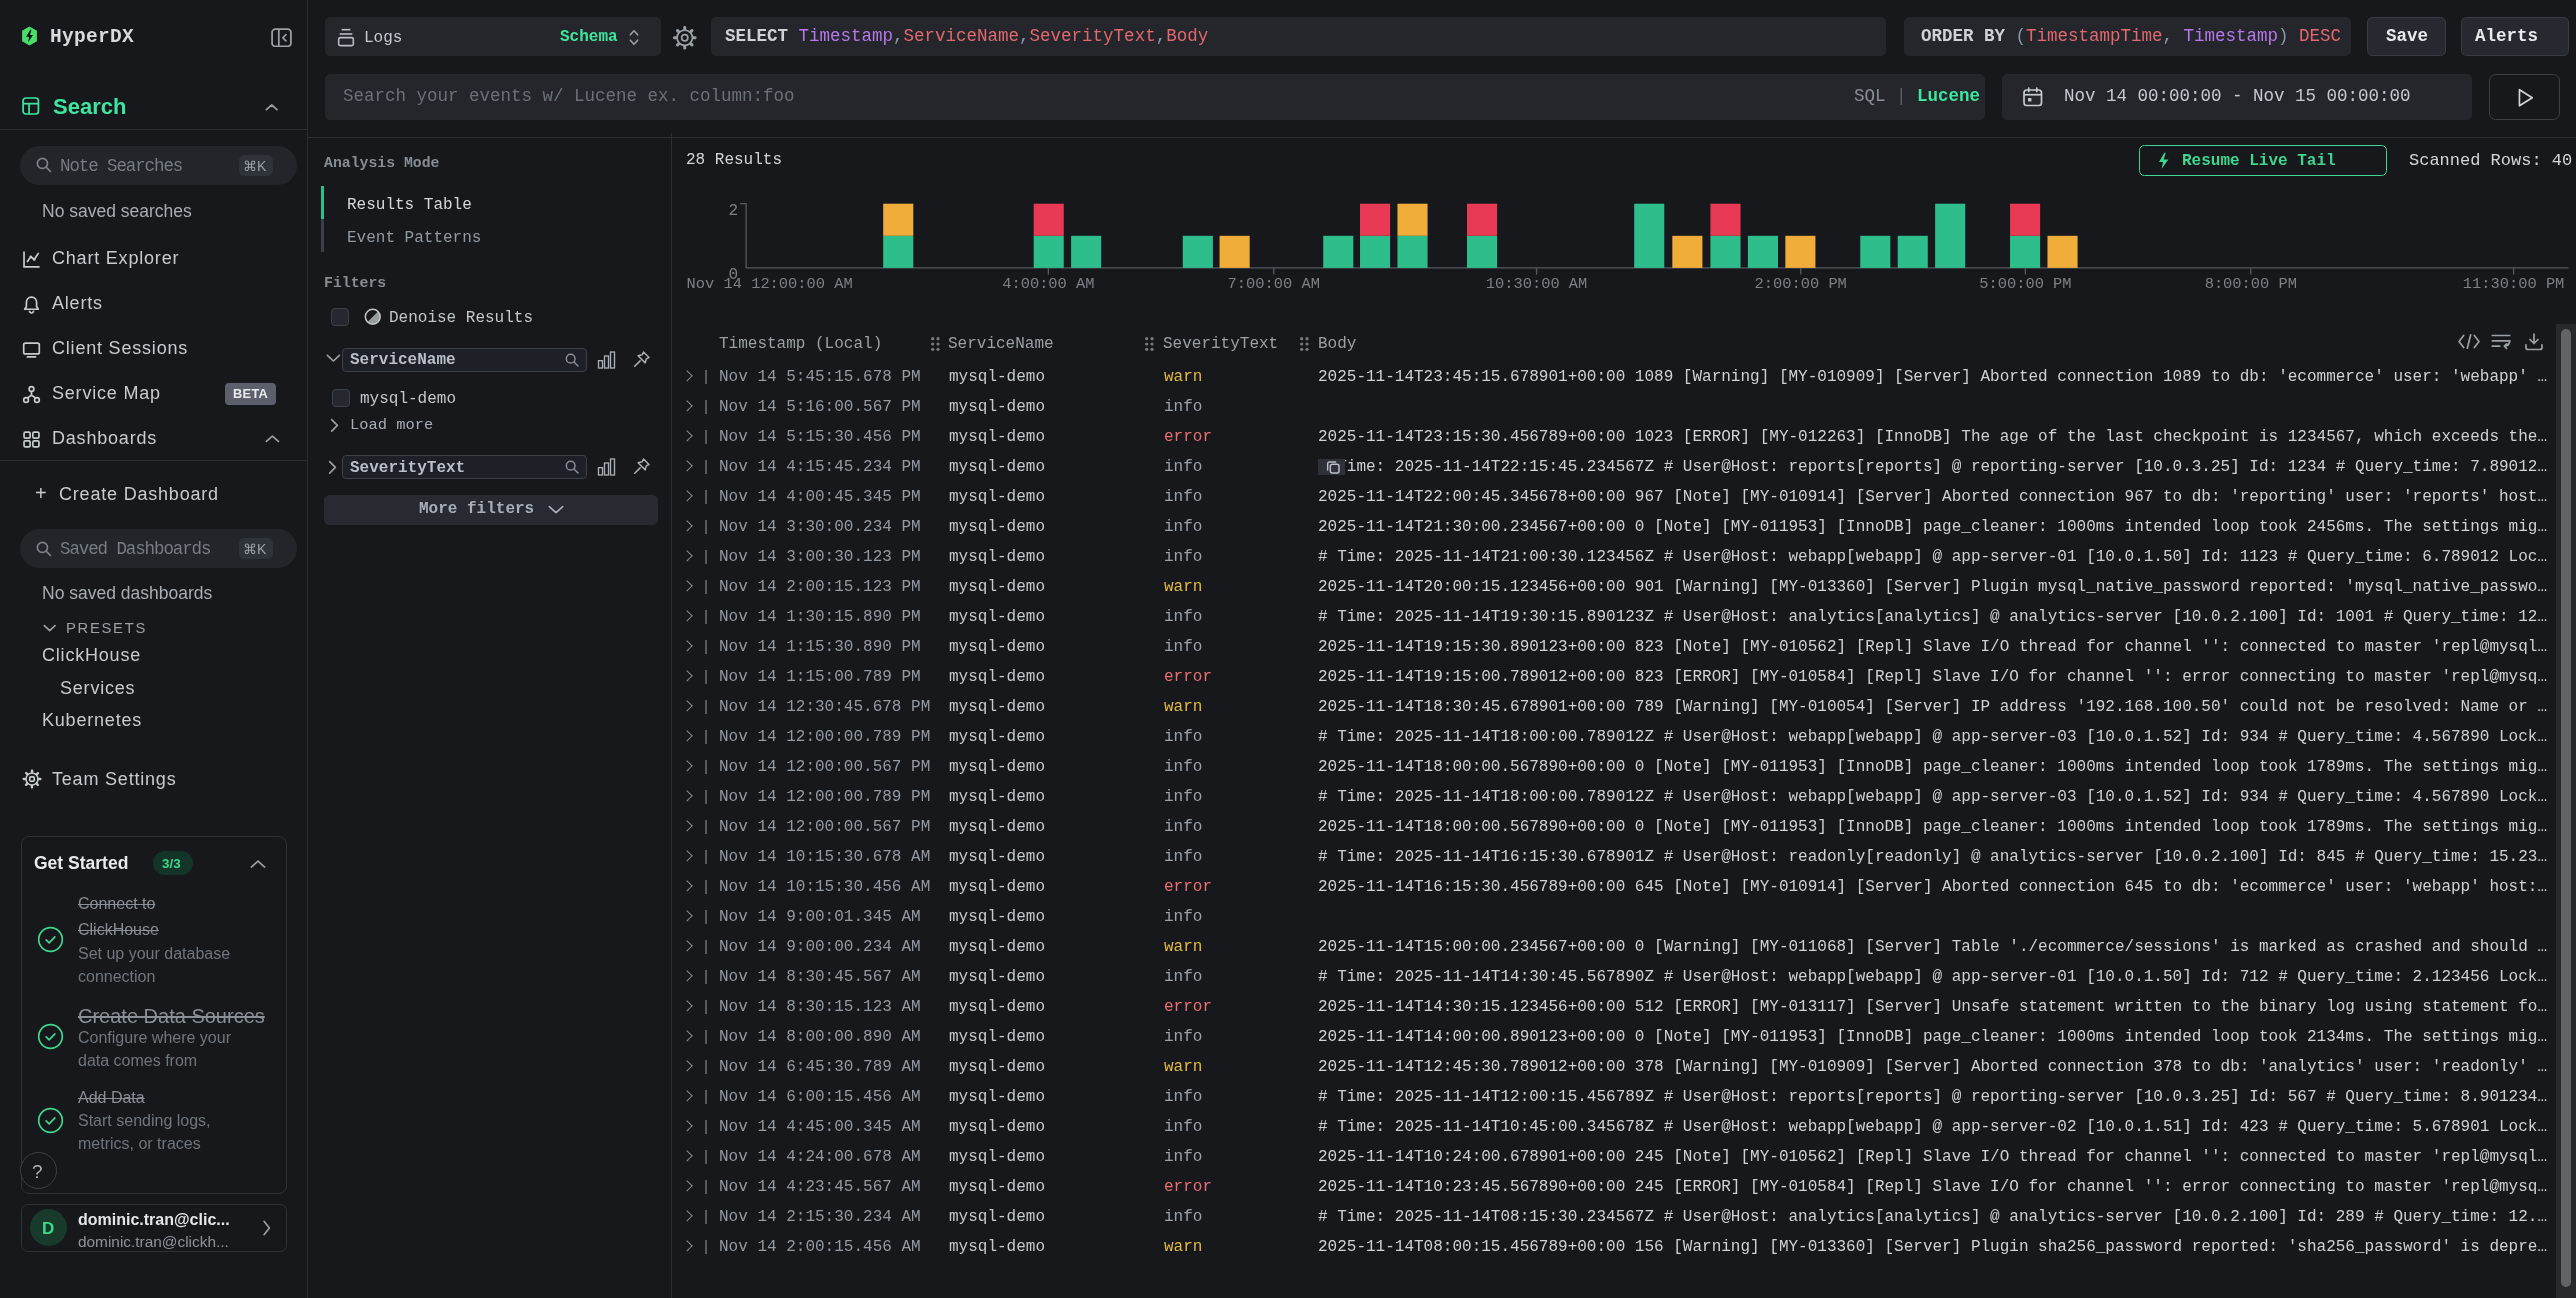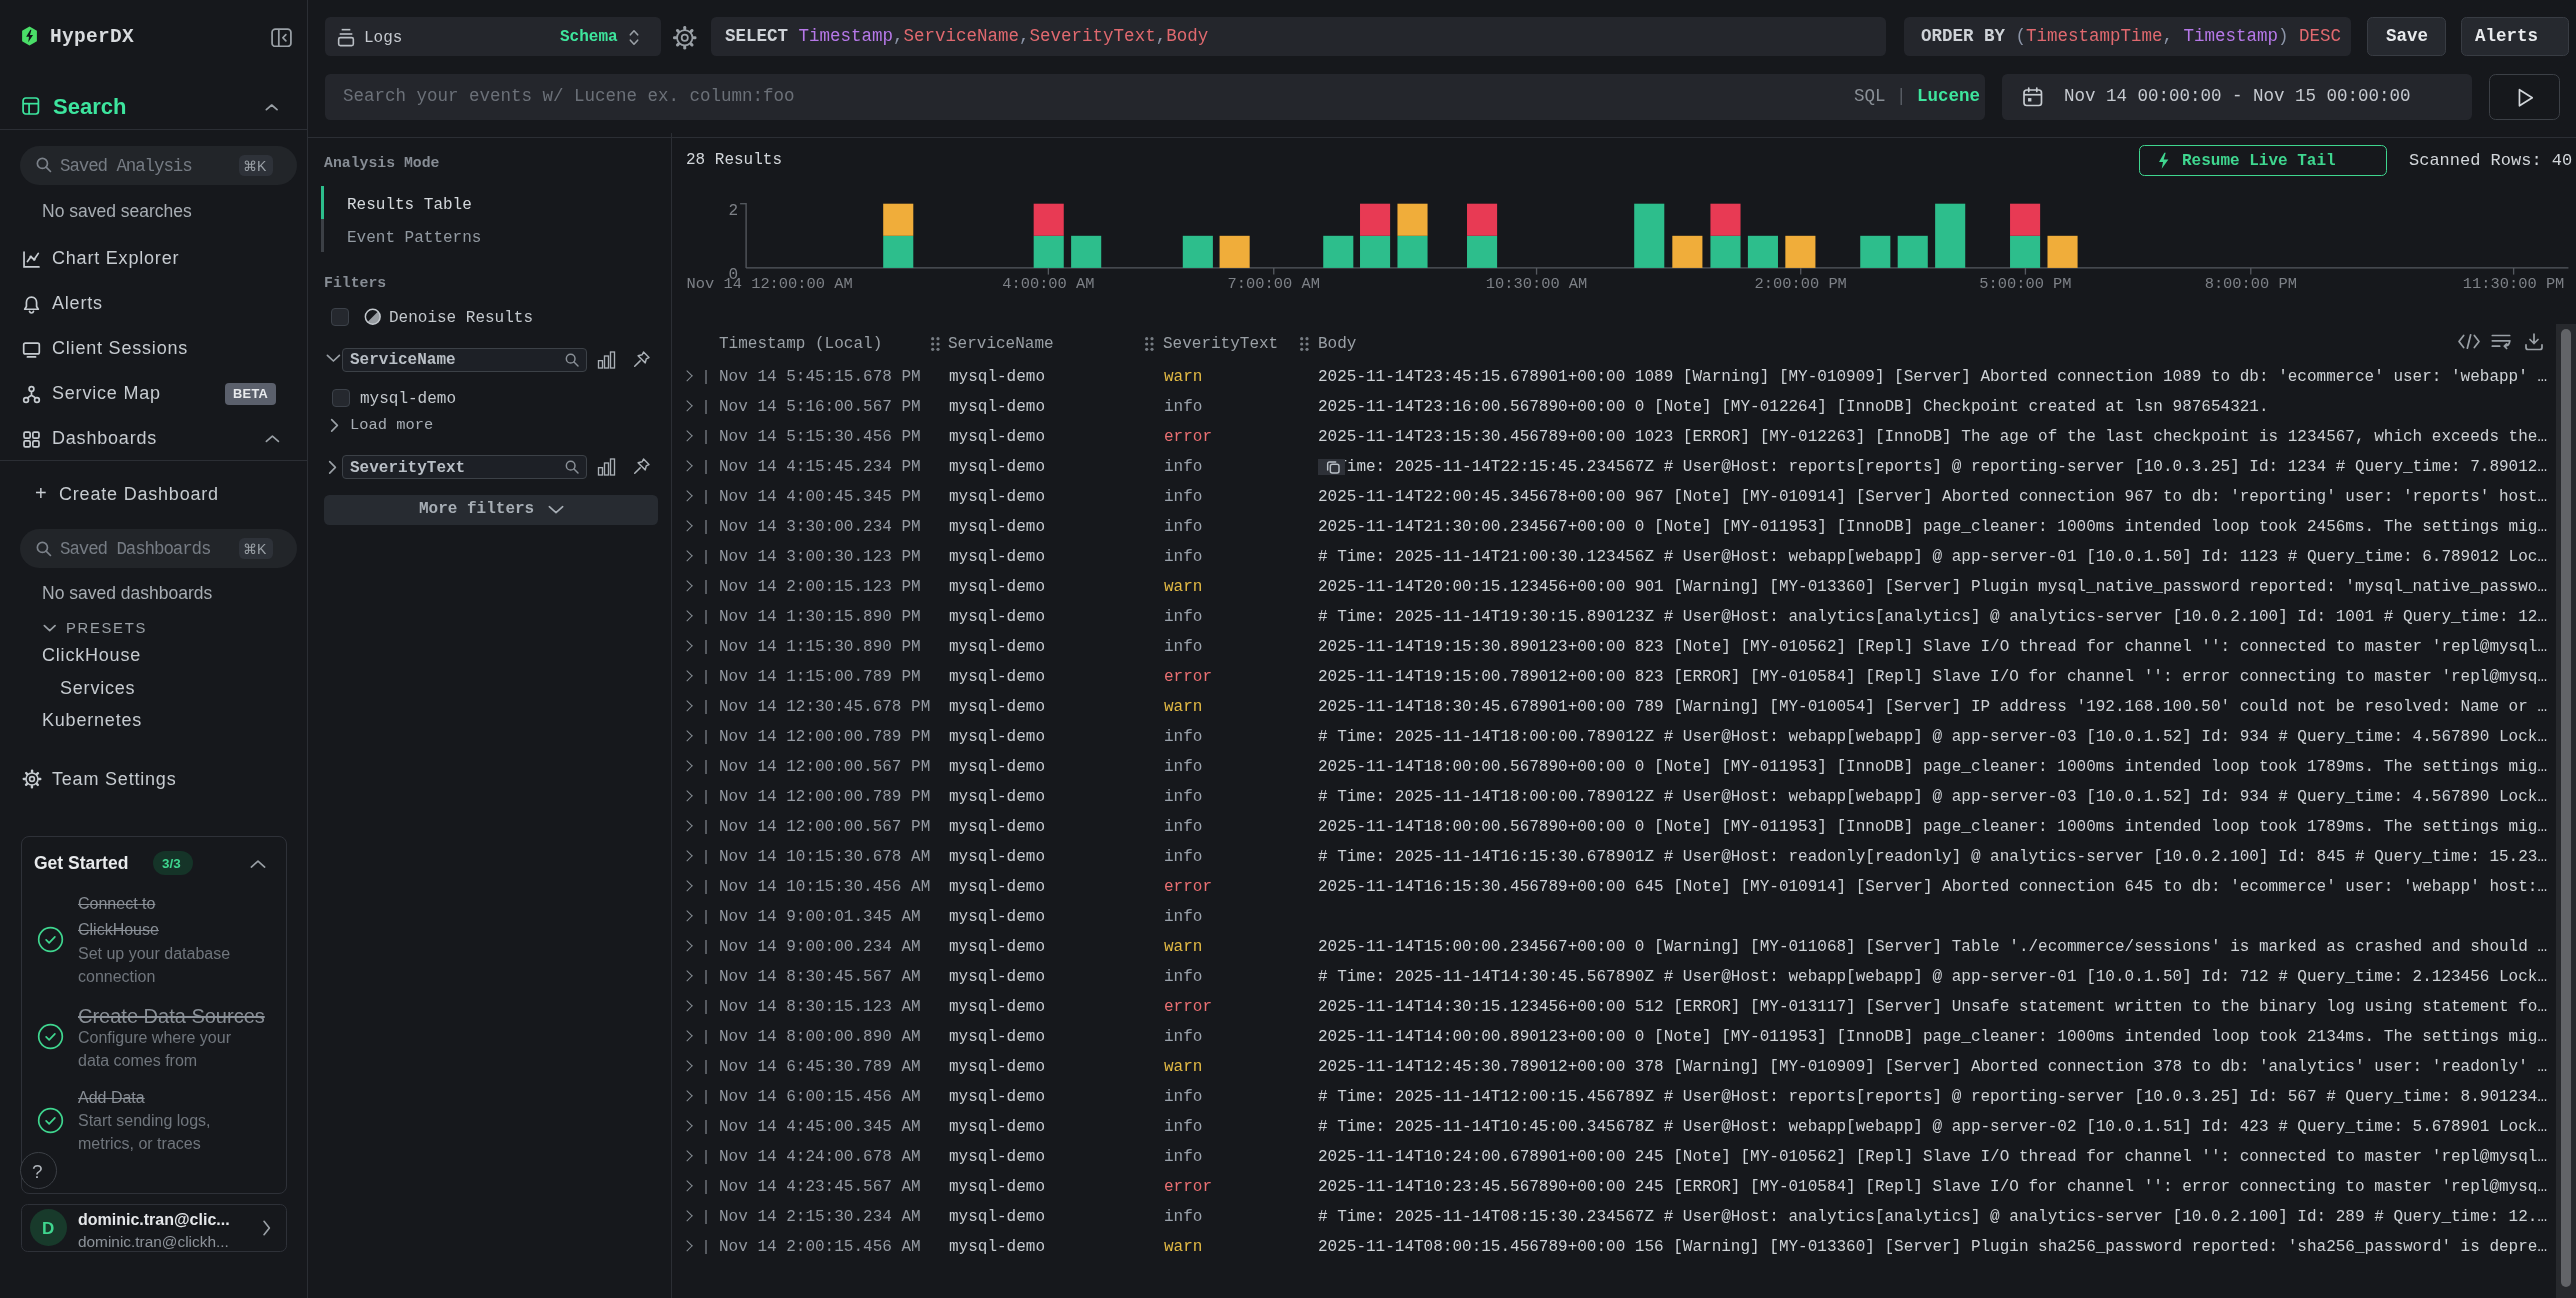--- a/index.html
+++ b/index.html
@@ -48,21 +48,21 @@
       </svg></div>
 <div class="abs b sans" style="left:53px;top:96px;font-size:22px;color:#3de59e;">Search</div>
 <div class="abs" style="left:265px;top:103px;"><svg width="13.4" height="8" viewBox="0 0 20 12" fill="none" style="">
         <path d="M2 10 L10 3 L18 10" stroke="#9aa0a6" stroke-width="2.5" stroke-linecap="round" stroke-linejoin="round"></path>
       </svg></div>
 <div class="pill" style="left:20px;top:146px;width:277px;height:39px;"></div>
 <div class="abs" style="left:35px;top:156px;"><svg width="17.5" height="17.5" viewBox="0 0 26 26" fill="none" style="">
         <circle cx="11" cy="11" r="7.5" stroke="#7c828a" stroke-width="2.5"></circle>
         <line x1="16.5" y1="16.5" x2="23" y2="23" stroke="#7c828a" stroke-width="2.5" stroke-linecap="round"></line>
       </svg></div>
-<div class="abs " style="left:60px;top:158px;font-size:17.5px;letter-spacing:-1.1px;color:#767c84;">Saved Analysis</div>
+<div class="abs " style="left:60px;top:158px;font-size:17.5px;letter-spacing:-1.1px;color:#767c84;">Note Searches</div>
 <div class="abs" style="left:239px;top:155px;width:34px;height:21px;background:#2e3239;border-radius:5.4px;"></div>
 <div class="abs sans" style="left:243px;top:159px;font-size:14px;color:#9aa0a6;">⌘K</div>
 <div class="abs sans" style="left:42px;top:203px;font-size:17.5px;color:#a7adb3;">No saved searches</div>
 <div class="abs" style="left:22px;top:250px;"><svg width="19" height="19" viewBox="0 0 28 28" fill="none" style="">
         <path d="M3 3 V25 H25" stroke="#c7ccd1" stroke-width="2.5" stroke-linecap="round"></path>
         <path d="M8 17 L13 10 L18 14 L24 5" stroke="#c7ccd1" stroke-width="2.5" stroke-linecap="round" stroke-linejoin="round"></path>
         <circle cx="13" cy="10" r="2" fill="#c7ccd1"></circle>
         <circle cx="18" cy="14" r="2" fill="#c7ccd1"></circle>
       </svg></div>
 <div class="abs sans" style="left:52px;top:249px;font-size:18px;color:#c7ccd1;letter-spacing:0.8px;">Chart Explorer</div>
@@ -382,21 +382,20 @@
         <div class="c-bd">2025-11-14T23:45:15.678901+00:00 1089 [Warning] [MY-010909] [Server] Aborted connection 1089 to db: 'ecommerce' user: 'webapp' host: 'app-server-01' (Got timeout reading communication packets).</div>
       </div>
 <div class="row">
         <div class="c-exp">
           <span class="chevi"></span>
           <span class="rsep"></span>
         </div>
         <div class="c-ts">Nov 14 5:16:00.567 PM</div>
         <div class="c-svc">mysql-demo</div>
         <div class="c-sev sv-i">info</div>
-        <div class="c-bd">2025-11-14T23:16:00.567890+00:00 0 [Note] [MY-012264] [InnoDB] Checkpoint created at lsn 987654321.</div>
       </div>
 <div class="row">
         <div class="c-exp">
           <span class="chevi"></span>
           <span class="rsep"></span>
         </div>
         <div class="c-ts">Nov 14 5:15:30.456 PM</div>
         <div class="c-svc">mysql-demo</div>
         <div class="c-sev sv-e">error</div>
         <div class="c-bd">2025-11-14T23:15:30.456789+00:00 1023 [ERROR] [MY-012263] [InnoDB] The age of the last checkpoint is 1234567, which exceeds the log group capacity 9437184.</div>

